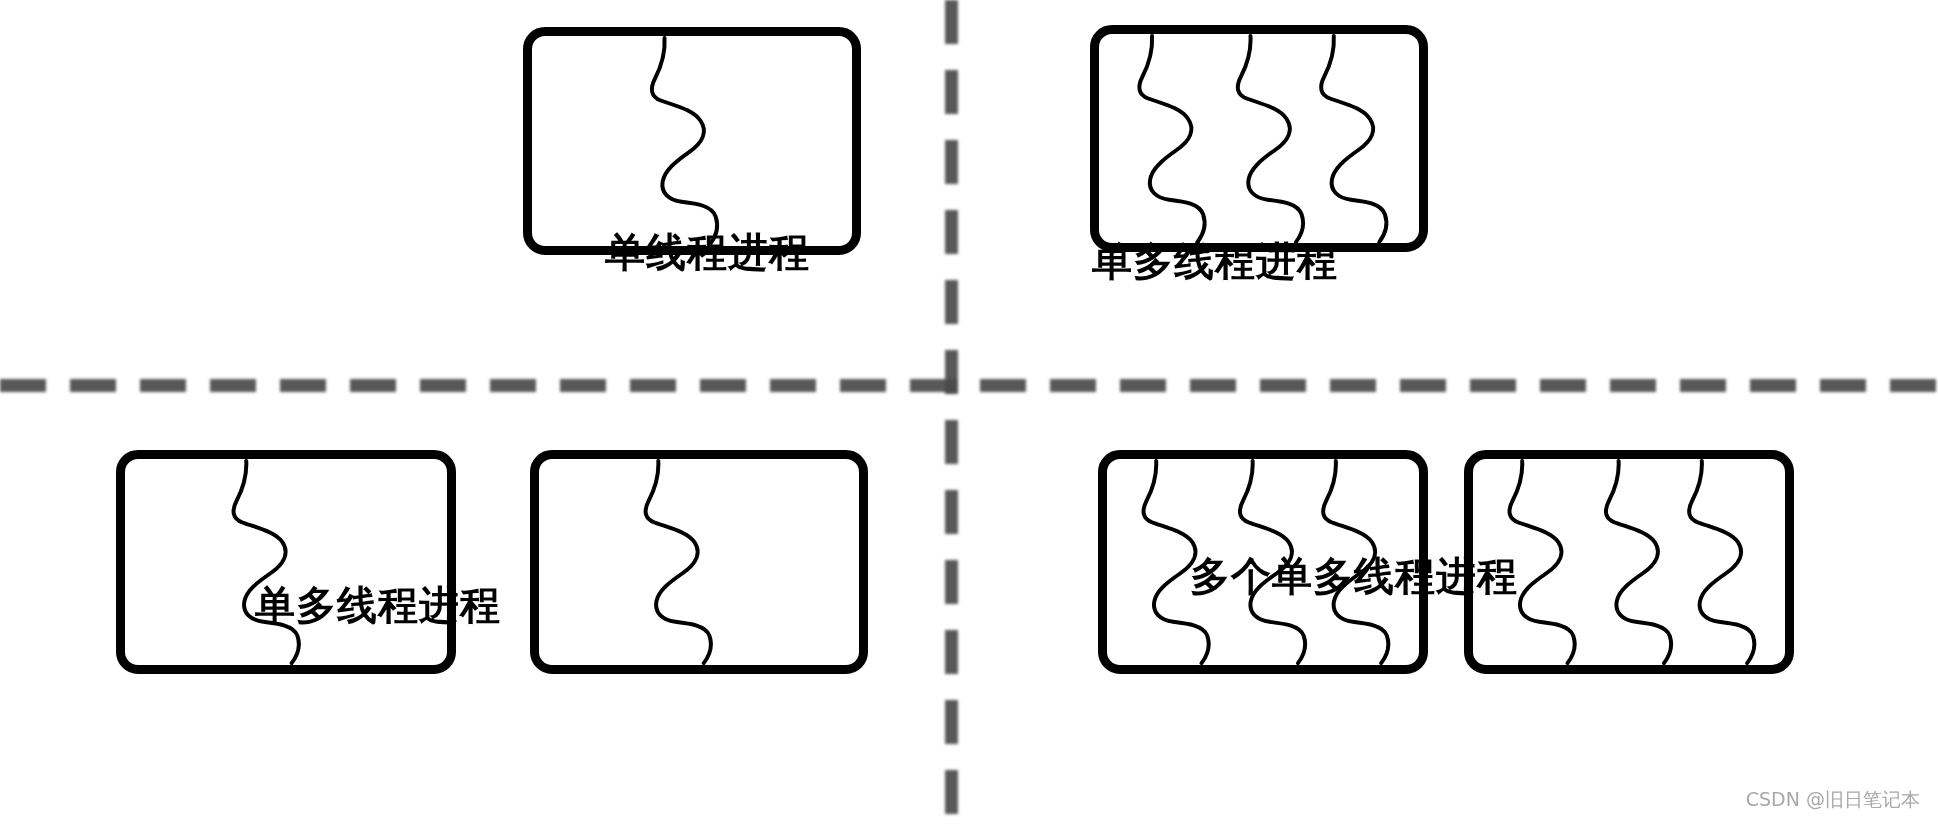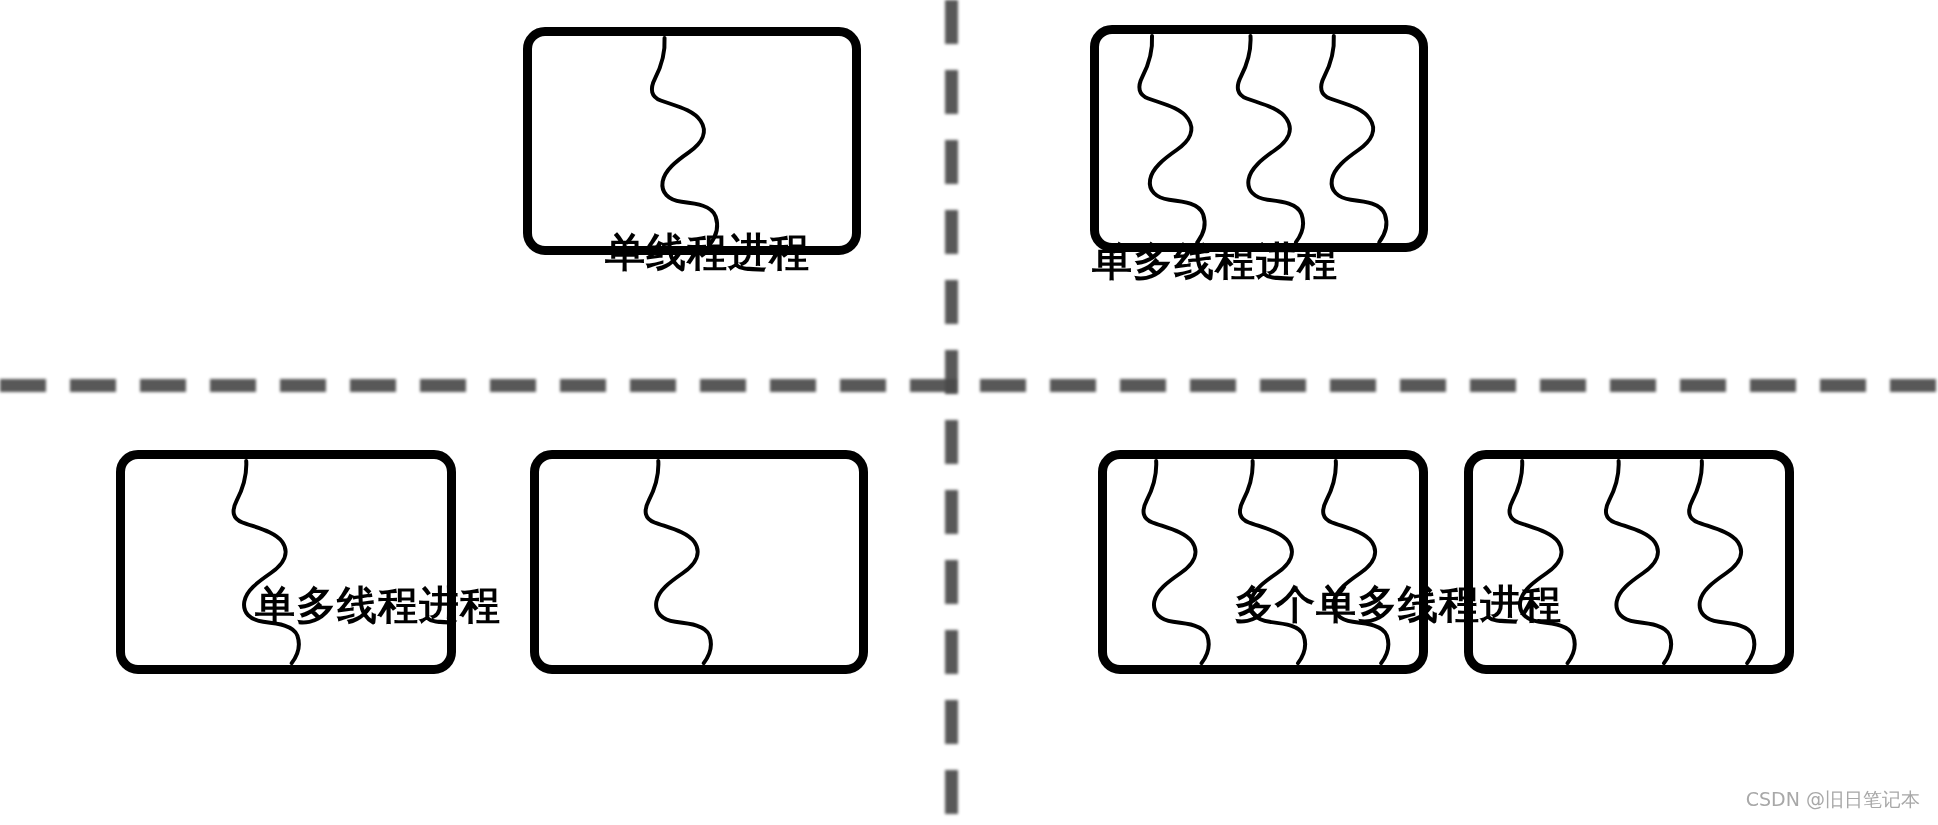--- a/index.html
+++ b/index.html
@@ -140,17 +140,17 @@
   </div>
 
   <div class="proc-box" style="left:1464px; top:450px; width:330px; height:224px;">
     <svg viewBox="0 0 330 224" preserveAspectRatio="none">
       <path class="thread-path" d="M 52 2 C 53 20 48 33 42 45 C 36 57 38 65 48 69 C 64 75 82 79 90 90 C 98 102 92 114 78 124 C 64 134 52 143 50 155 C 48 167 56 175 70 177 C 86 179 102 181 106 192 C 110 204 106 214 100 222"></path>
       <path class="thread-path" d="M 154 2 C 155 20 150 33 144 45 C 138 57 140 65 150 69 C 166 75 184 79 192 90 C 200 102 194 114 180 124 C 166 134 154 143 152 155 C 150 167 158 175 172 177 C 188 179 204 181 208 192 C 212 204 208 214 202 222"></path>
       <path class="thread-path" d="M 242 2 C 243 20 238 33 232 45 C 226 57 228 65 238 69 C 254 75 272 79 280 90 C 288 102 282 114 268 124 C 254 134 242 143 240 155 C 238 167 246 175 260 177 C 276 179 292 181 296 192 C 300 204 296 214 290 222"></path>
     </svg>
   </div>
 
-  <div class="caption" style="left:1190px; top:584px;margin-left:44px;">多个单多线程进程</div>
+  <div class="caption" style="left:1190px; top:556px;">多个单多线程进程</div>
 
   <div class="watermark">CSDN @旧日笔记本</div>
 
 </div>
 
 </body></html>

